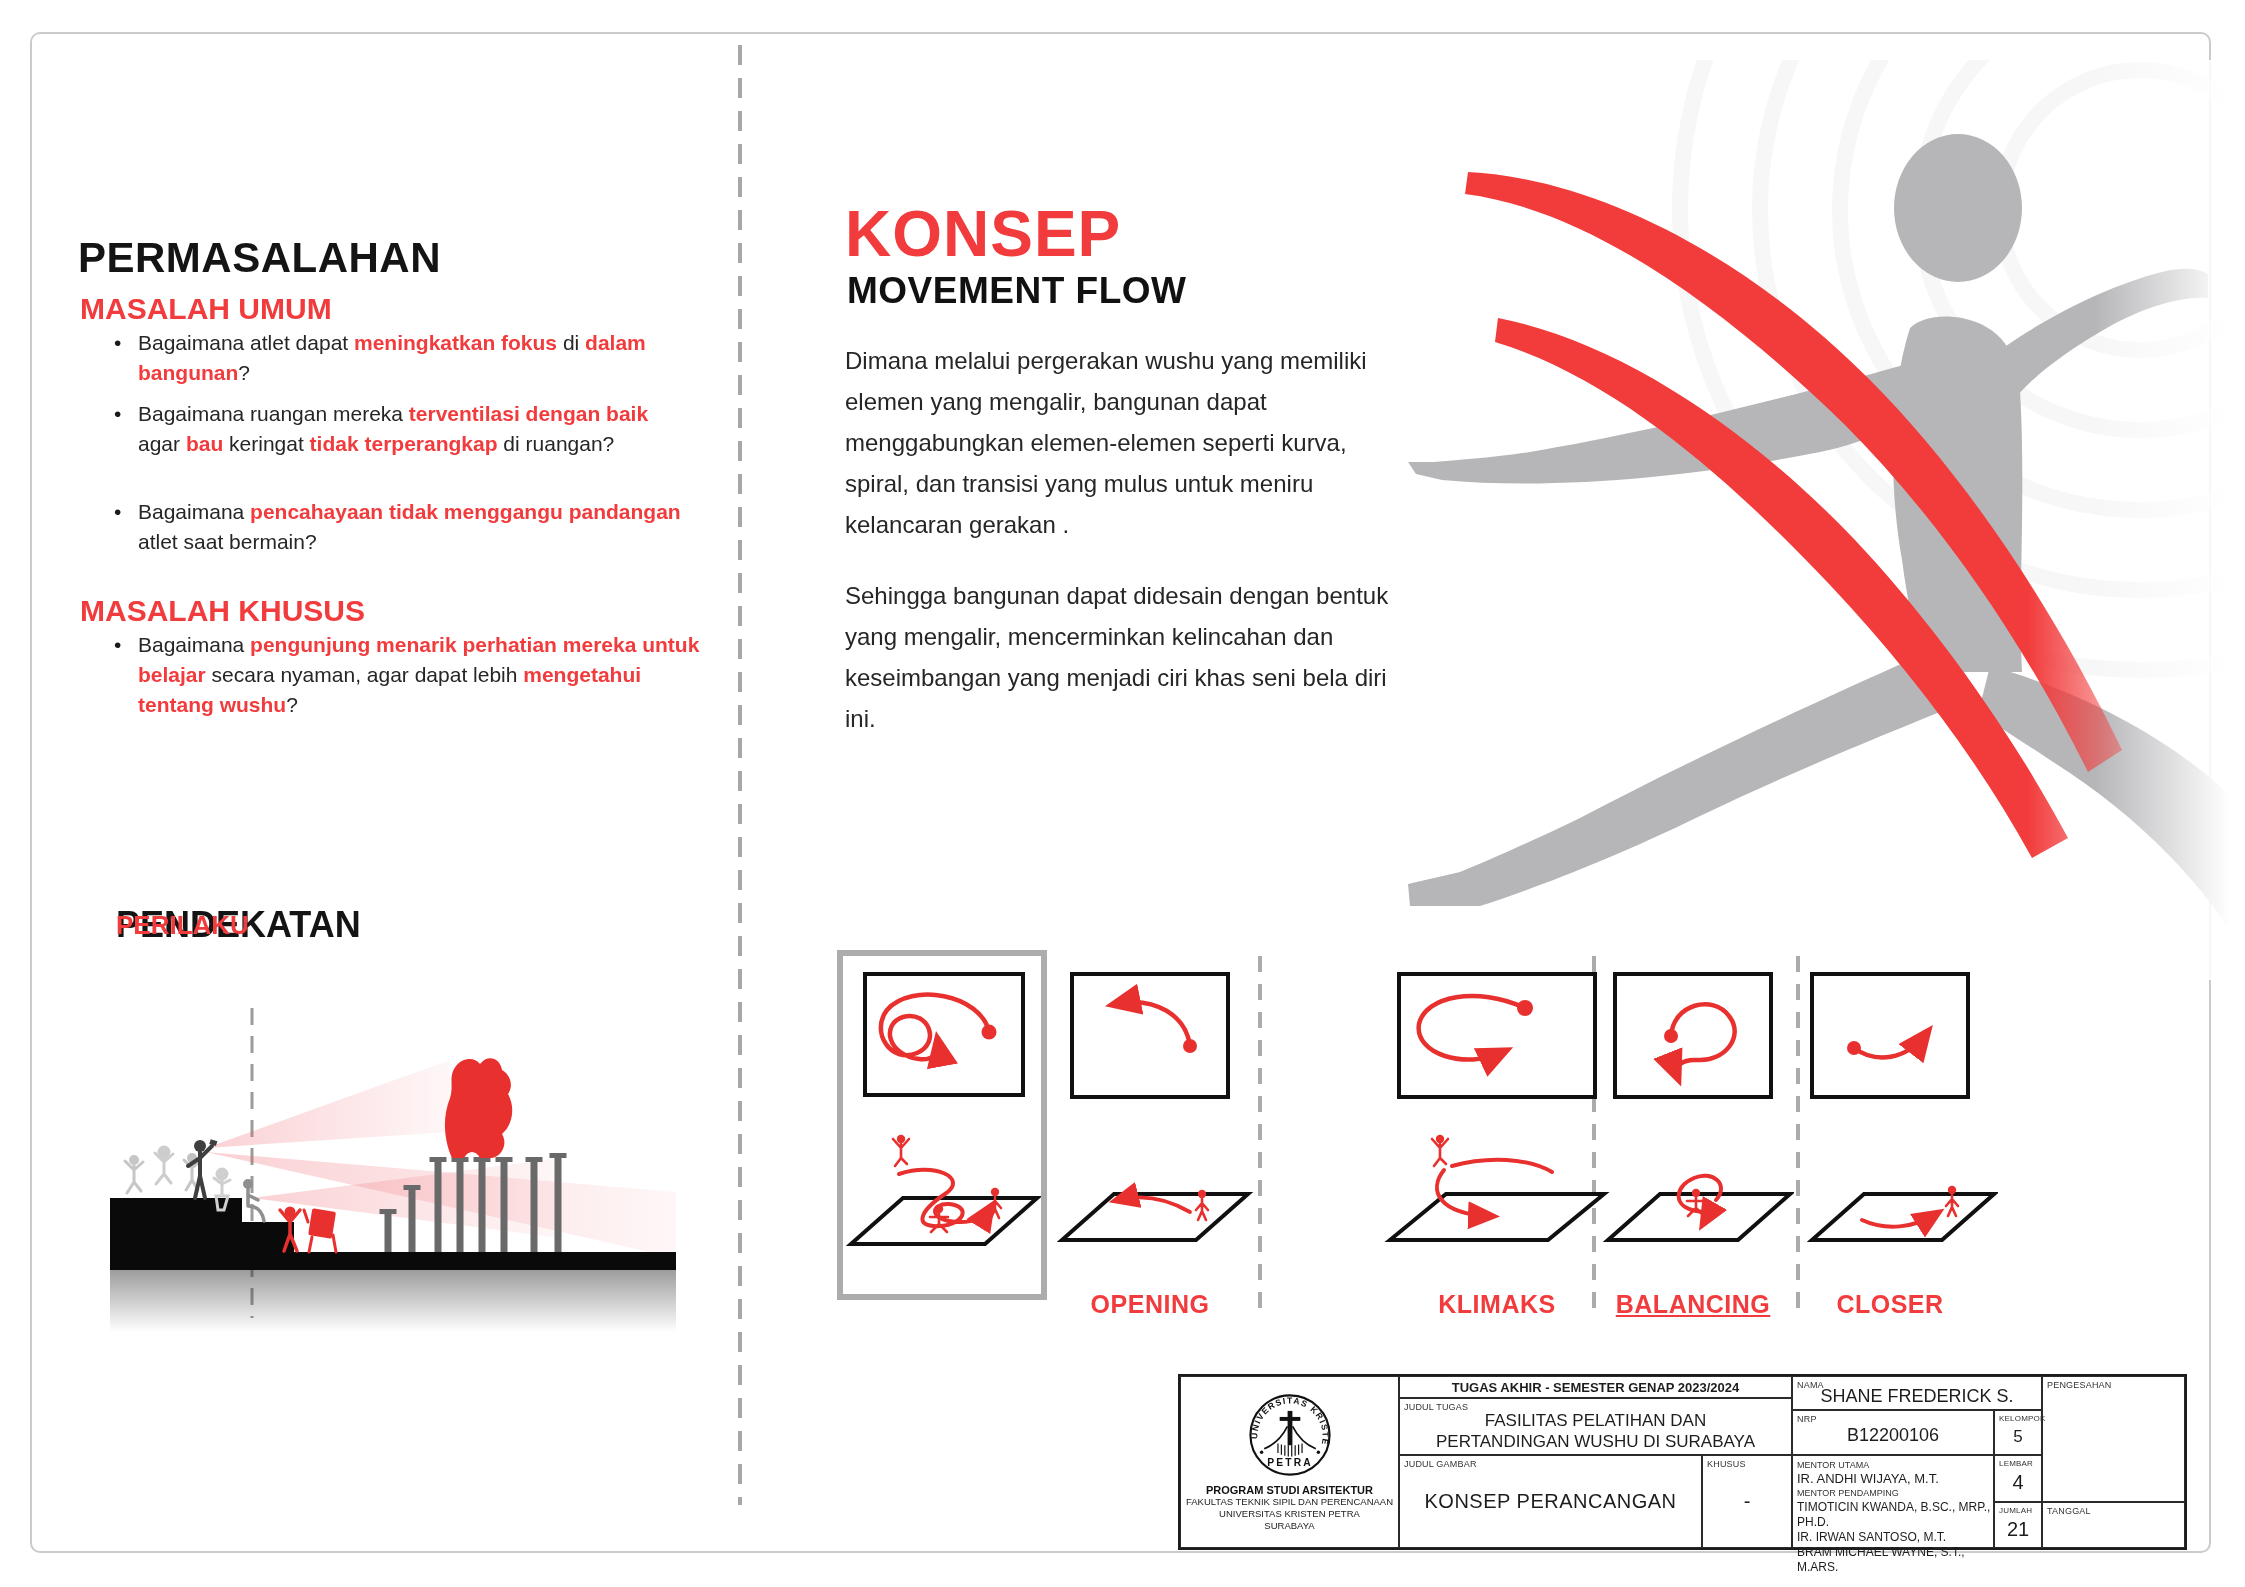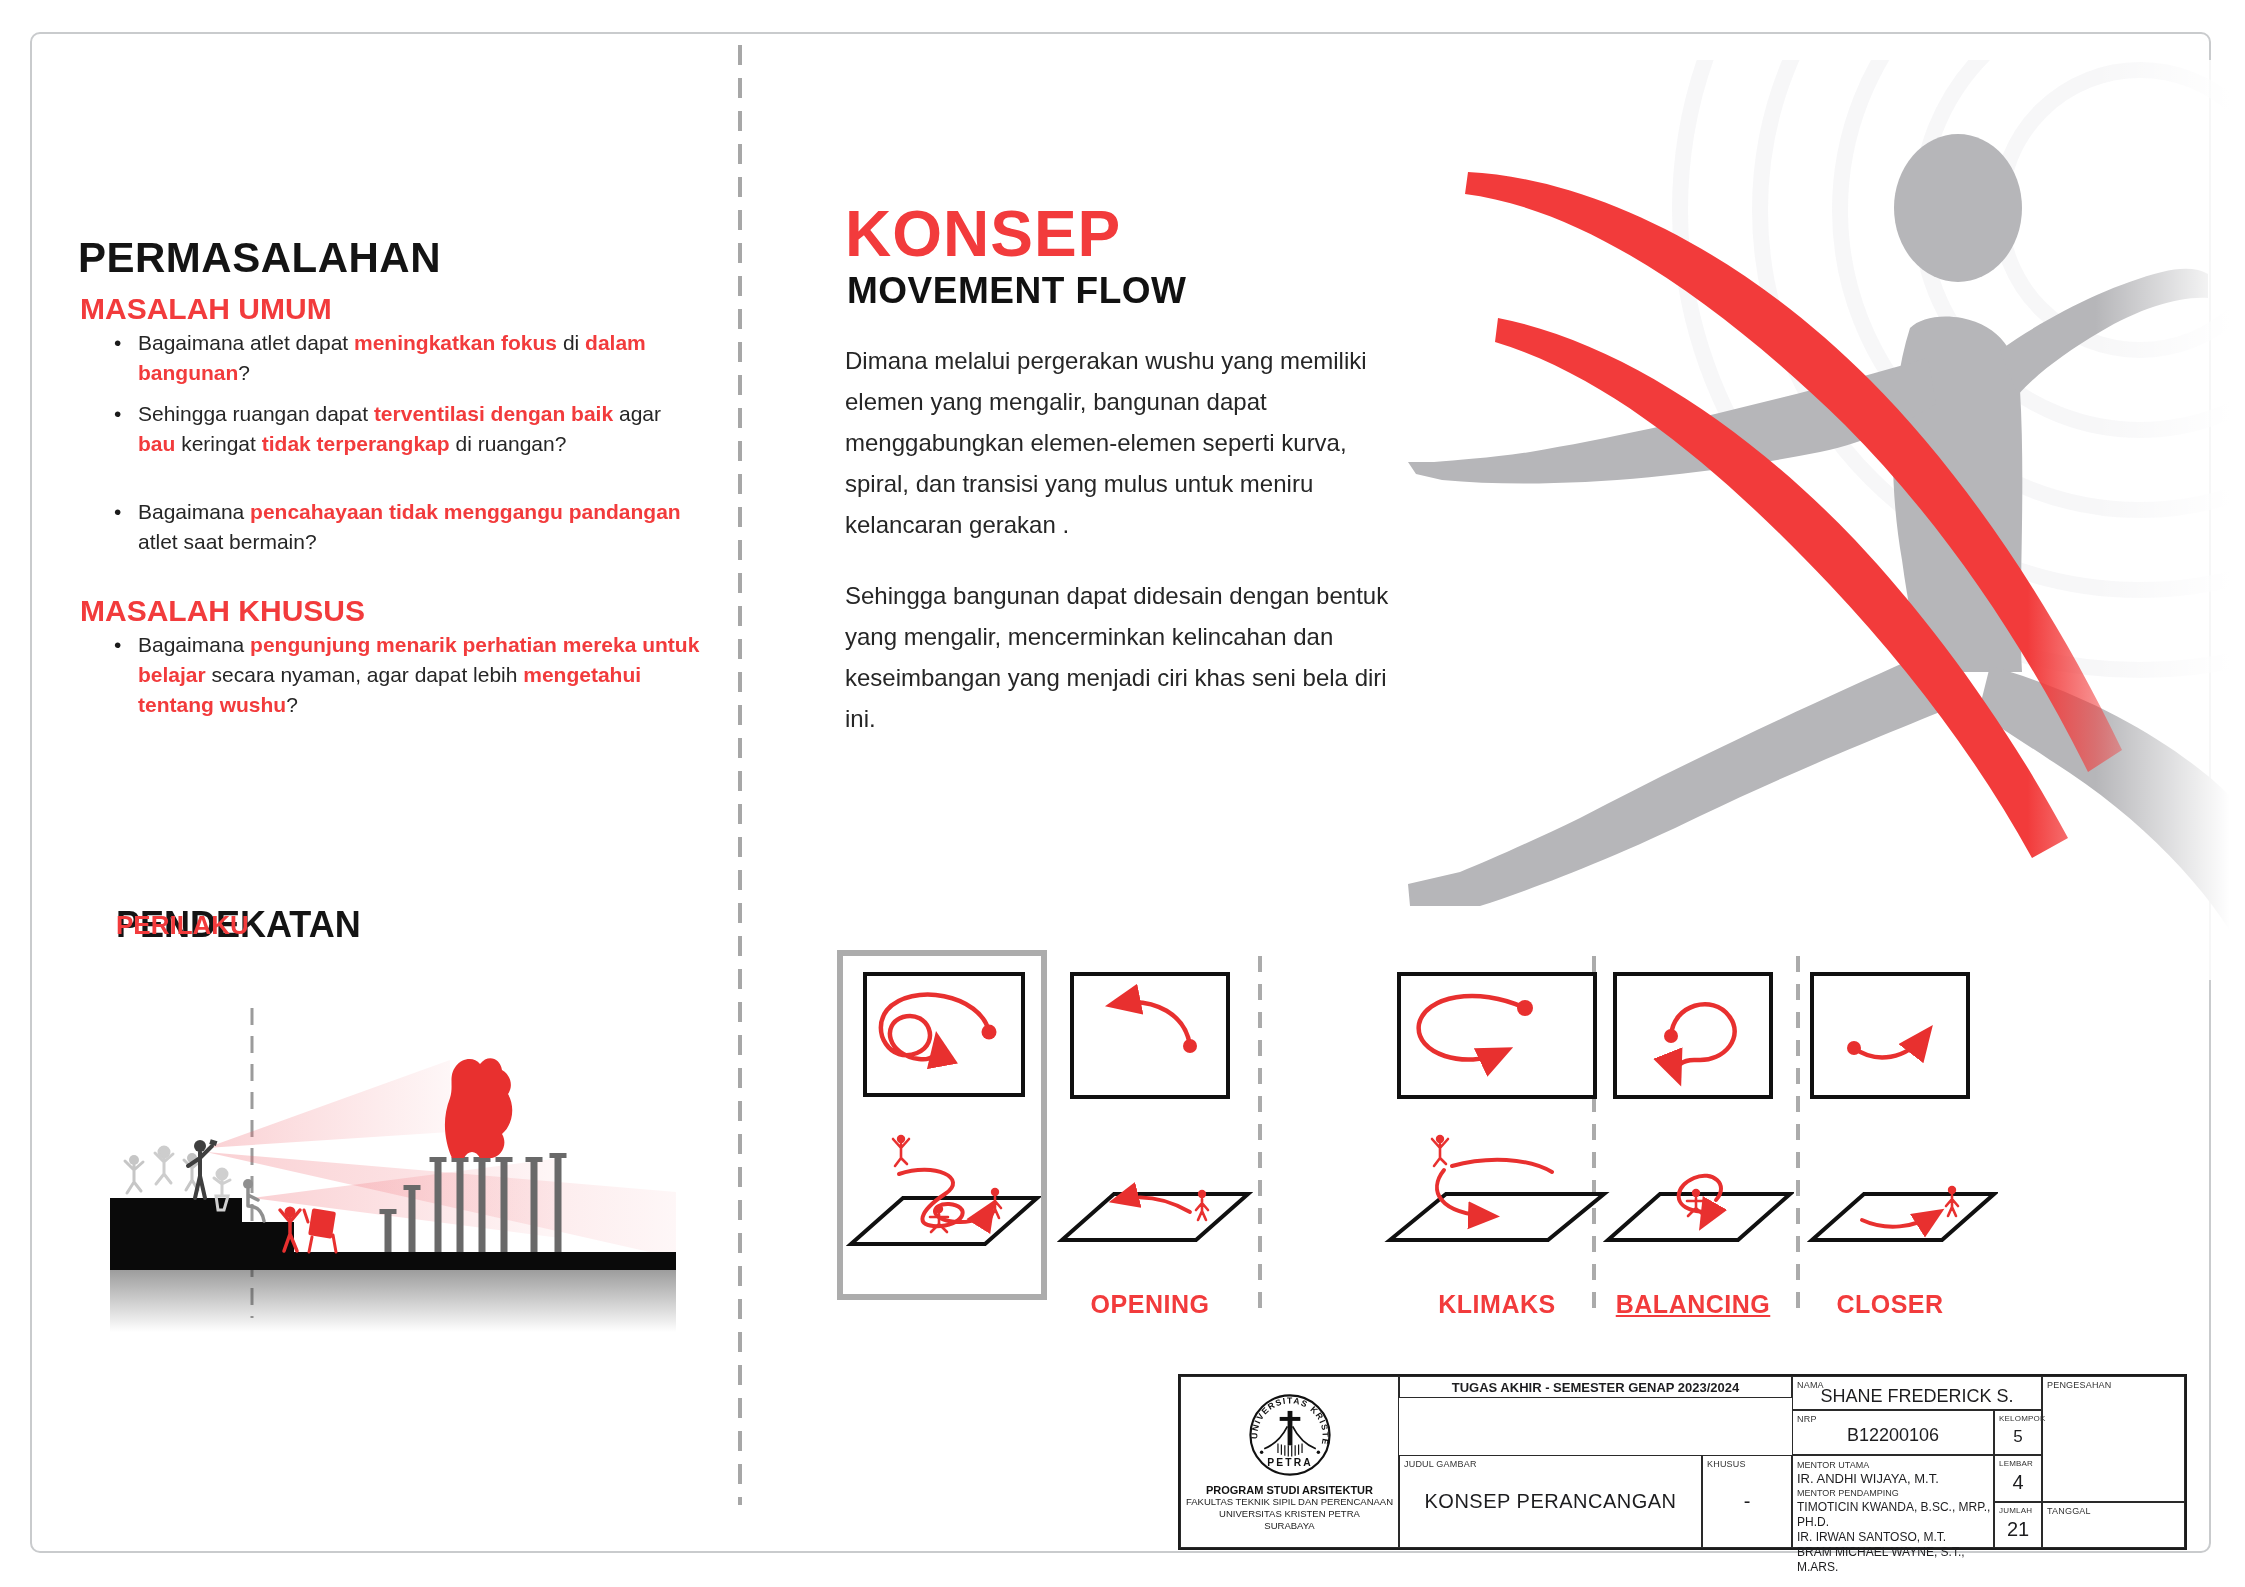--- a/index.html
+++ b/index.html
@@ -62,21 +62,21 @@
 <div class="page-frame"></div>
 
 <div class="vdash" style="left:738px;top:45px;height:1460px;"></div>
 
 <div class="abs h-main" style="left:78px;top:234px;">PERMASALAHAN</div>
 
 <div class="abs h-sub" style="left:80px;top:292px;">MASALAH UMUM</div>
 
 <ul class="abs bullets" style="left:112px;top:328px;width:575px;">
   <li><span>Bagaimana atlet dapat </span><span class="em">meningkatkan fokus</span><span> di </span><span class="em">dalam bangunan</span><span>?</span></li>
-  <li><span>Sehingga ruangan dapat </span><span class="em">terventilasi dengan baik</span><span> agar </span><span class="em">bau</span><span> keringat </span><span class="em">tidak terperangkap</span><span> di ruangan?</span></li>
+  <li><span>Bagaimana ruangan mereka </span><span class="em">terventilasi dengan baik</span><span> agar </span><span class="em">bau</span><span> keringat </span><span class="em">tidak terperangkap</span><span> di ruangan?</span></li>
   <li style="margin-top:38px;"><span>Bagaimana </span><span class="em">pencahayaan tidak menggangu pandangan</span><span> atlet saat bermain?</span></li>
 </ul>
 
 <div class="abs h-sub" style="left:80px;top:594px;">MASALAH KHUSUS</div>
 
 <ul class="abs bullets" style="left:112px;top:630px;width:600px;">
   <li><span>Bagaimana </span><span class="em">pengunjung menarik perhatian mereka untuk belajar</span><span> secara nyaman, agar dapat lebih </span><span class="em">mengetahui tentang wushu</span><span>?</span></li>
 </ul>
 
 <div class="abs h-pend" style="left:116px;top:904px;">PENDEKATAN</div>
@@ -352,20 +352,24 @@
     <div class="prog-title">PROGRAM STUDI ARSITEKTUR</div>
     <div class="prog-sub">FAKULTAS TEKNIK SIPIL DAN PERENCANAAN</div>
     <div class="prog-sub">UNIVERSITAS KRISTEN PETRA</div>
     <div class="prog-sub">SURABAYA</div>
   </div>
 
   <div class="tcell" style="left:219px;top:0;width:393px;height:22px;">
     <div class="tval-center" style="font-size:13px;font-weight:bold;">TUGAS AKHIR - SEMESTER GENAP 2023/2024</div>
   </div>
 
+  <div class="tcell" style="left:219px;top:22px;width:393px;height:57px;">
+    <div class="tlabel">JUDUL TUGAS</div>
+    <div class="tval-center" style="font-size:17px;padding:8px 28px 0;line-height:21px;">FASILITAS PELATIHAN DAN PERTANDINGAN WUSHU DI SURABAYA</div>
+  </div>
 
   <div class="tcell" style="left:219px;top:79px;width:303px;height:93px;">
     <div class="tlabel">JUDUL GAMBAR</div>
     <div class="tval-center" style="font-size:20px;letter-spacing:.5px;">KONSEP PERANCANGAN</div>
   </div>
 
   <div class="tcell" style="left:522px;top:79px;width:90px;height:93px;">
     <div class="tlabel">KHUSUS</div>
     <div class="tval-center" style="font-size:20px;">-</div>
   </div>

